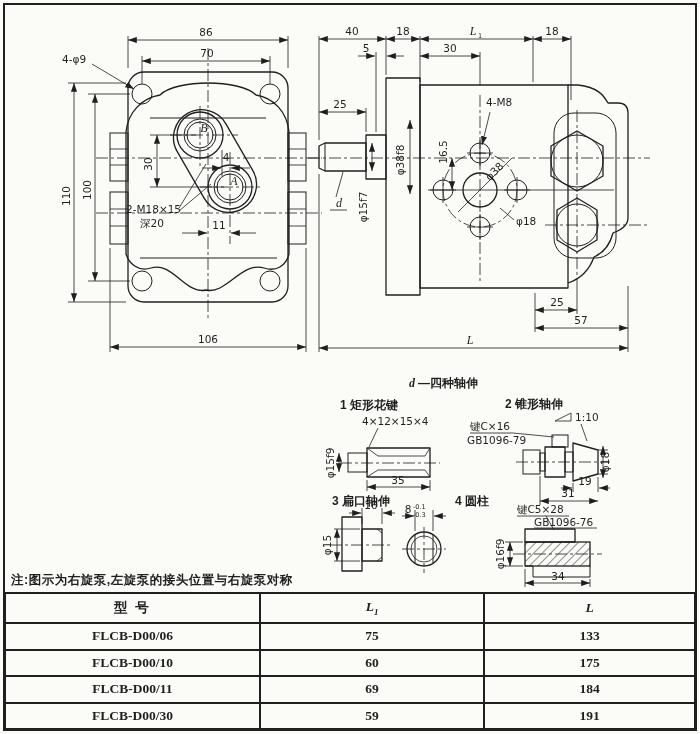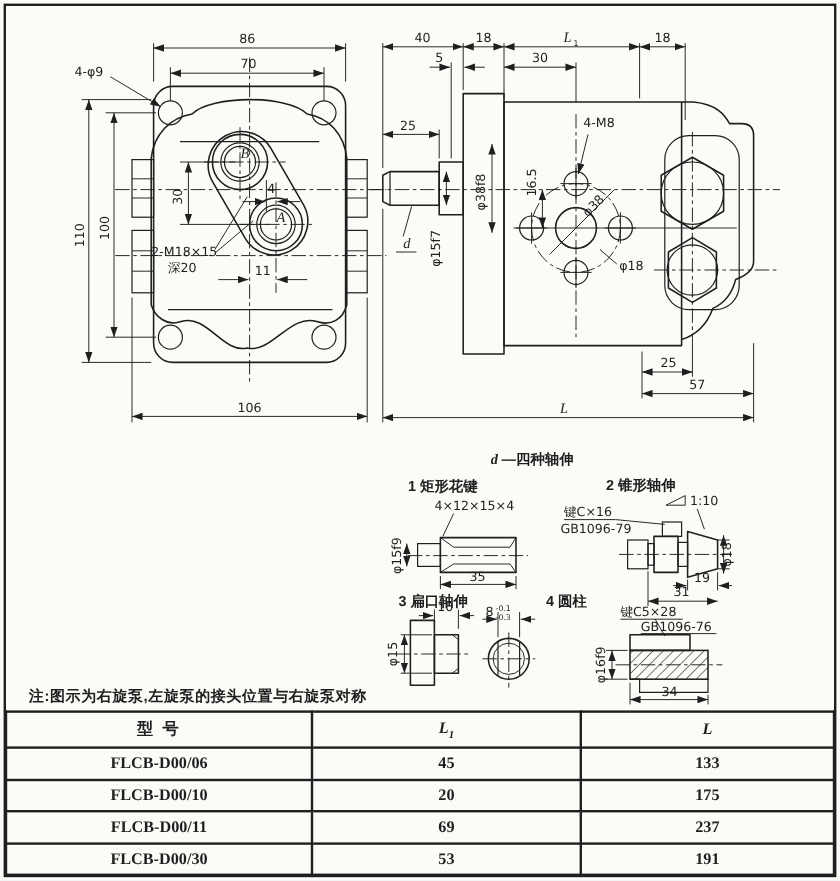--- a/index.html
+++ b/index.html
@@ -10,21 +10,21 @@
   .ol{fill:none;stroke:#1f1f1f;stroke-width:1.3;stroke-linejoin:round;}
   .ol2{fill:none;stroke:#1f1f1f;stroke-width:1;}
   .tl{fill:none;stroke:#1f1f1f;stroke-width:0.8;}
   .cl{fill:none;stroke:#1f1f1f;stroke-width:0.8;stroke-dasharray:12 3 3 3;}
   .dim{font:10.5px "DejaVu Sans",sans-serif;fill:#1f1f1f;text-anchor:middle;}
   .dims{font:10.5px "DejaVu Sans",sans-serif;fill:#1f1f1f;text-anchor:start;}
   .tiny{font:6.5px "DejaVu Sans",sans-serif;fill:#1f1f1f;text-anchor:start;}
   .it{font-family:"Liberation Serif","DejaVu Serif",serif;font-style:italic;font-size:12px;}
   .cjk{font:bold 12px "Liberation Sans","DejaVu Sans",sans-serif;fill:#1f1f1f;text-anchor:start;}
   .hatchfill{fill:url(#hatch);stroke:#1f1f1f;stroke-width:1.3;}
-  #note{position:absolute;left:24px;top:572px;font-weight:bold;font-size:12.5px;letter-spacing:.5px;}
+  #note{position:absolute;left:11px;top:572px;font-weight:bold;font-size:12.5px;letter-spacing:.5px;}
   #spec-table{position:absolute;left:4px;top:592px;width:692px;height:138px;}
   #spec-table table{border-collapse:collapse;width:100%;height:100%;table-layout:fixed;}
   #spec-table td{border:2px solid #1f1f1f;text-align:center;vertical-align:middle;
        font-family:"Liberation Serif","DejaVu Serif",serif;font-weight:bold;font-size:13.5px;padding:0;margin-top:13px;}
   #spec-table .hdr td{font-family:"Liberation Sans","DejaVu Sans",sans-serif;font-size:13.5px;letter-spacing:2px;}
   #spec-table .lit{font-family:"Liberation Serif",serif;font-style:italic;letter-spacing:0;}
   sub{font-size:9px;}
 </style>
 </head>
 <body>
@@ -416,34 +416,34 @@
           <col>
         </colgroup>
     <tbody>
           <tr class="hdr" style="height:30px">
       <td>型  号</td>
       <td><span class="lit">L</span><sub class="lit">1</sub></td>
       <td><span class="lit">L</span></td>
     </tr>
     <tr>
       <td>FLCB-D00/06</td>
-      <td>45</td>
+      <td>75</td>
       <td>133</td>
     </tr>
     <tr>
       <td>FLCB-D00/10</td>
-      <td>20</td>
+      <td>60</td>
       <td>175</td>
     </tr>
     <tr>
       <td>FLCB-D00/11</td>
       <td>69</td>
-      <td>237</td>
+      <td>184</td>
     </tr>
     <tr>
       <td>FLCB-D00/30</td>
-      <td>53</td>
+      <td>59</td>
       <td>191</td>
     </tr>
   </tbody>
       </table>
 </div>
 </div>
 
 </body></html>

